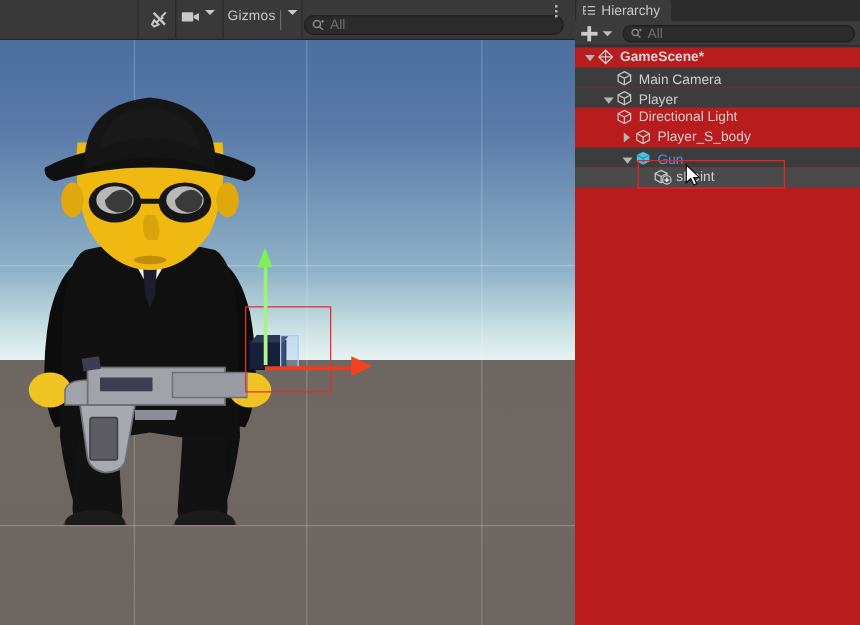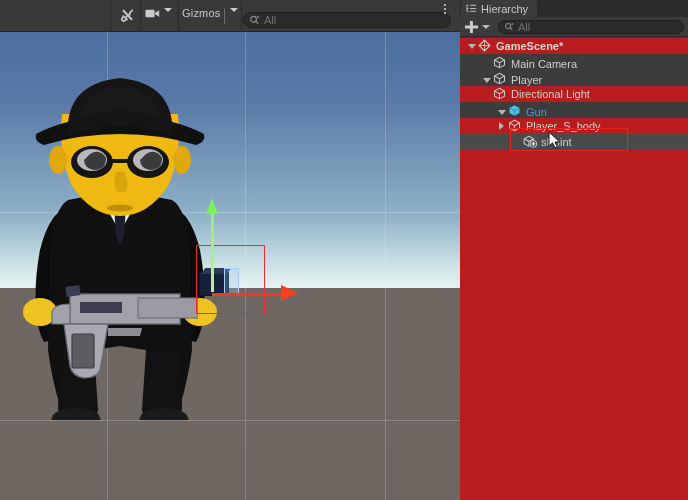--- a/index.html
+++ b/index.html
@@ -312,36 +312,36 @@
           <span class="lbl normal">Player</span>
         </div>
         <div class="hrow">
           <span class="tw" style="margin-left: 21px;"></span>
           <span class="hicon"><svg width="13" height="13" viewBox="0 0 14 14">
          <path d="M7 1.4 L12.4 4.3 L12.4 9.8 L7 12.7 L1.6 9.8 L1.6 4.3 Z" fill="none" stroke="#c7c7c7" stroke-width="1.1"></path>
          <path d="M1.6 4.3 L7 7.2 L12.4 4.3 M7 7.2 L7 12.7" stroke="#c7c7c7" stroke-width="1.1" fill="none"></path>
        </svg></span>
           <span class="lbl normal">Directional Light</span>
         </div>
+        <div class="hrow">
+          <span class="tw right" style="margin-left: 36px;"></span>
+          <span class="hicon"><svg width="13" height="13" viewBox="0 0 14 14">
+         <path d="M7 1.4 L12.4 4.3 L12.4 9.8 L7 12.7 L1.6 9.8 L1.6 4.3 Z" fill="none" stroke="#c7c7c7" stroke-width="1.1"></path>
+         <path d="M1.6 4.3 L7 7.2 L12.4 4.3 M7 7.2 L7 12.7" stroke="#c7c7c7" stroke-width="1.1" fill="none"></path>
+       </svg></span>
+          <span class="lbl normal">Player_S_body</span>
+        </div>
         <div class="hrow alt">
           <span class="tw down" style="margin-left: 36px;"></span>
           <span class="hicon"><svg width="13" height="13" viewBox="0 0 14 14">
          <path d="M7 1.4 L12.4 4.3 L12.4 9.8 L7 12.7 L1.6 9.8 L1.6 4.3 Z" fill="#4fbfe0"></path>
          <path d="M1.6 4.3 L7 7.2 L12.4 4.3" fill="none" stroke="#2e93b4" stroke-width="1"></path>
          <path d="M7 7.2 L7 12.7" stroke="#2e93b4" stroke-width="1"></path>
        </svg></span>
           <span class="lbl prefab">Gun</span>
-        </div>
-        <div class="hrow">
-          <span class="tw right" style="margin-left: 36px;"></span>
-          <span class="hicon"><svg width="13" height="13" viewBox="0 0 14 14">
-         <path d="M7 1.4 L12.4 4.3 L12.4 9.8 L7 12.7 L1.6 9.8 L1.6 4.3 Z" fill="none" stroke="#c7c7c7" stroke-width="1.1"></path>
-         <path d="M1.6 4.3 L7 7.2 L12.4 4.3 M7 7.2 L7 12.7" stroke="#c7c7c7" stroke-width="1.1" fill="none"></path>
-       </svg></span>
-          <span class="lbl normal">Player_S_body</span>
         </div>
         <div class="hrow sel">
           <span class="tw" style="margin-left: 51px;"></span>
           <span class="hicon"><svg width="15" height="13" viewBox="0 0 16 14">
          <path d="M6.3 1.4 L11.4 4.1 L11.4 9.4 L6.3 12.1 L1.2 9.4 L1.2 4.1 Z" fill="none" stroke="#c7c7c7" stroke-width="1.1"></path>
          <path d="M1.2 4.1 L6.3 6.8 L11.4 4.1 M6.3 6.8 L6.3 12.1" stroke="#c7c7c7" stroke-width="1.1" fill="none"></path>
          <circle cx="11.2" cy="9.6" r="3.6" fill="#4a4a4a" stroke="#d4d4d4" stroke-width="1"></circle>
          <path d="M11.2 7.6 L11.2 11.6 M9.2 9.6 L13.2 9.6" stroke="#ededed" stroke-width="1.3"></path>
        </svg></span>
           <span class="lbl normal">sPoint</span>

